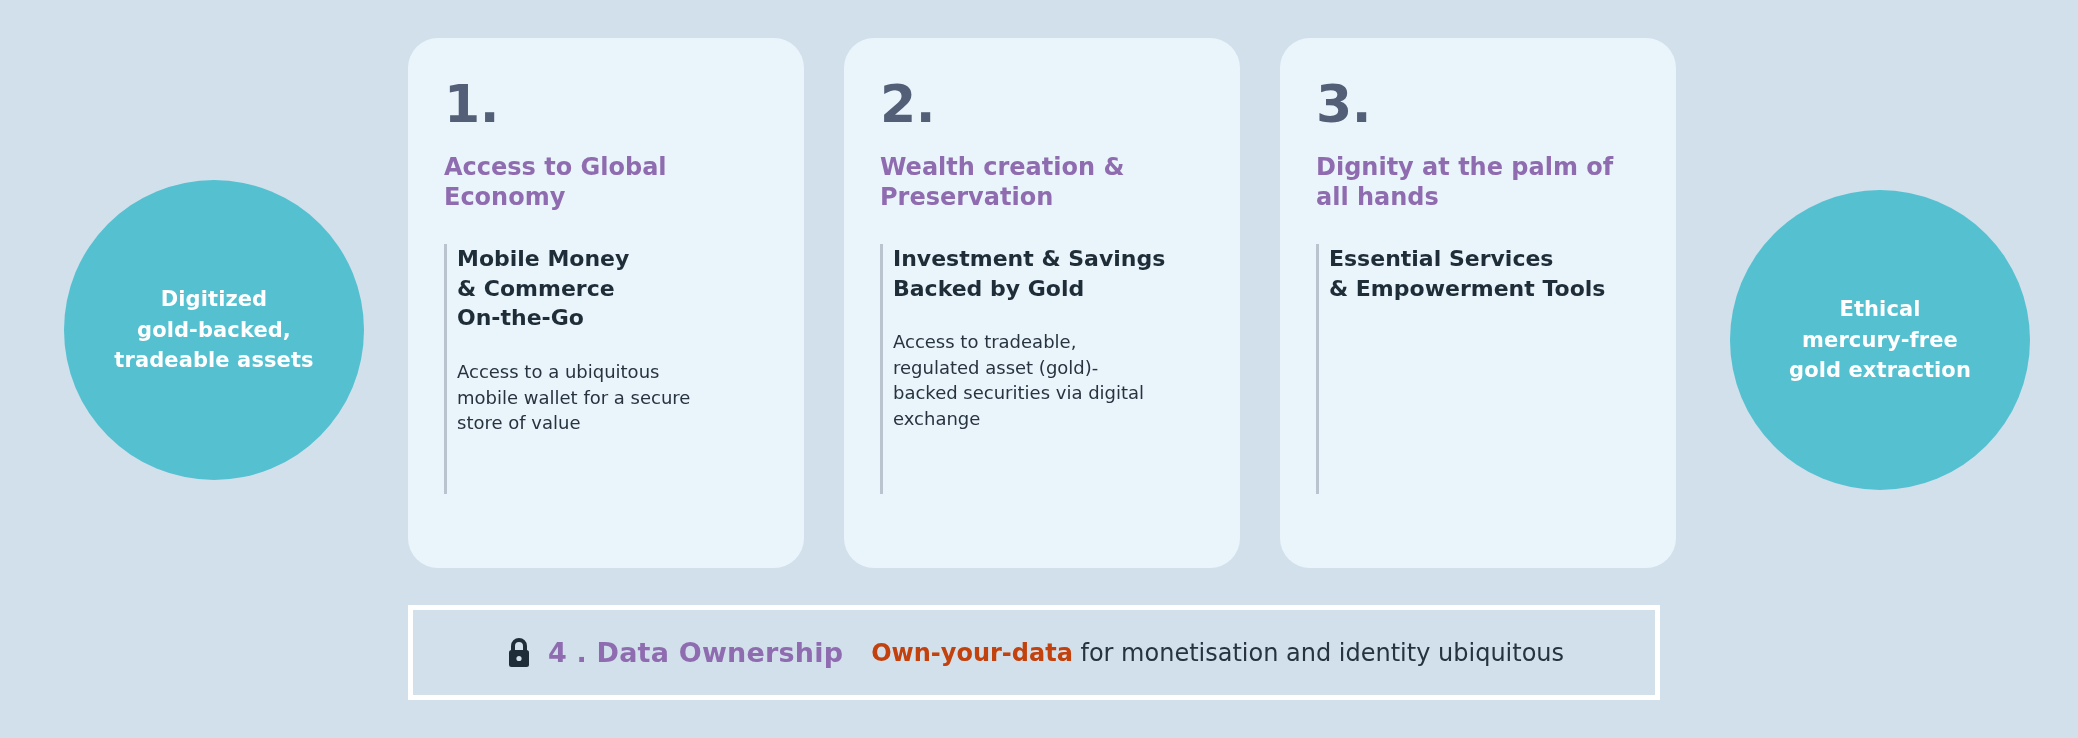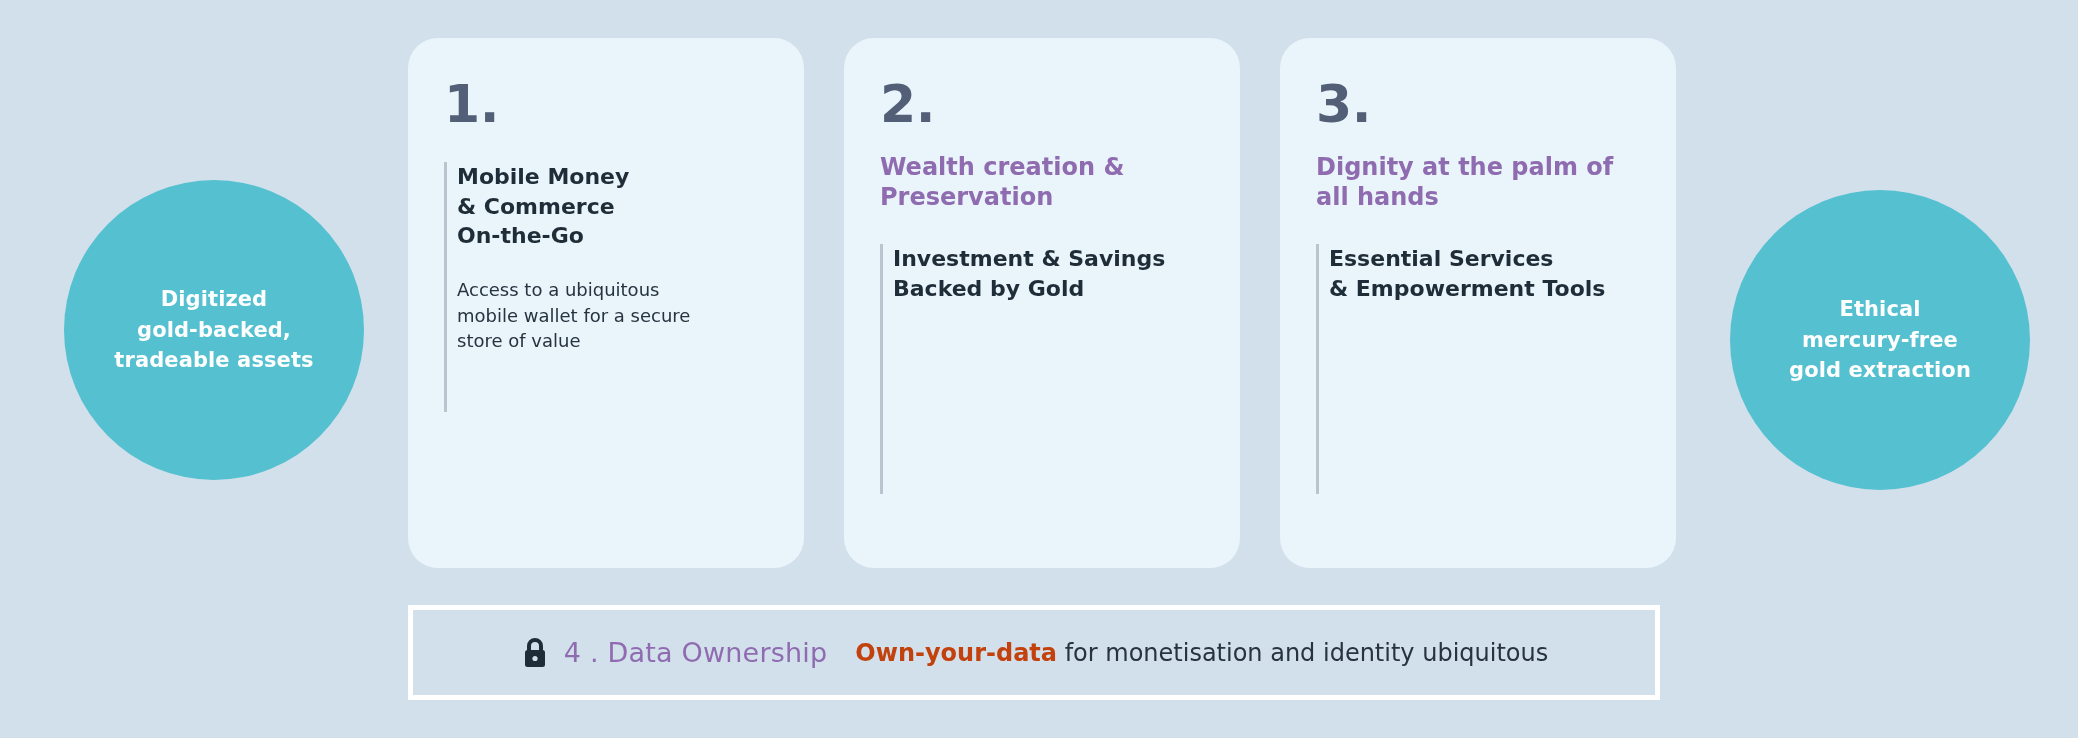--- a/index.html
+++ b/index.html
@@ -118,21 +118,21 @@
     display: flex;
     align-items: center;
     justify-content: center;
     gap: 14px;
   }
 
   .lock-icon { display: flex; align-items: center; }
 
   #bottom-step {
     font-size: 27px;
-    font-weight: normal;
+    font-weight: bold;
     color: #8f6cb0;
     letter-spacing: 0.2px;
   }
 
   #bottom-desc {
     margin-left: 14px;
     font-size: 24px;
     color: #27343f;
     font-weight: normal;
   }
@@ -151,37 +151,43 @@
 <div class="circle" id="circle-right">
   <span class="circle-text">Ethical
 mercury-free
 gold extraction</span>
 </div>
 
 <div class="cards-row">
 
   <div class="card">
     <div class="card-number">1.</div>
+    <div class="card-heading">Access to Global
+Economy</div>
     <div class="card-body">
       <div class="body-title">Mobile Money
 &amp; Commerce
 On-the-Go</div>
       <div class="body-desc">Access to a ubiquitous
 mobile wallet for a secure
 store of value</div>
     </div>
   </div>
 
   <div class="card">
     <div class="card-number">2.</div>
     <div class="card-heading">Wealth creation &amp;
 Preservation</div>
     <div class="card-body">
       <div class="body-title">Investment &amp; Savings
 Backed by Gold</div>
+      <div class="body-desc">Access to tradeable,
+regulated asset (gold)-
+backed securities via digital
+exchange</div>
     </div>
   </div>
 
   <div class="card">
     <div class="card-number">3.</div>
     <div class="card-heading">Dignity at the palm of
 all hands</div>
     <div class="card-body">
       <div class="body-title">Essential Services
 &amp; Empowerment Tools</div>

